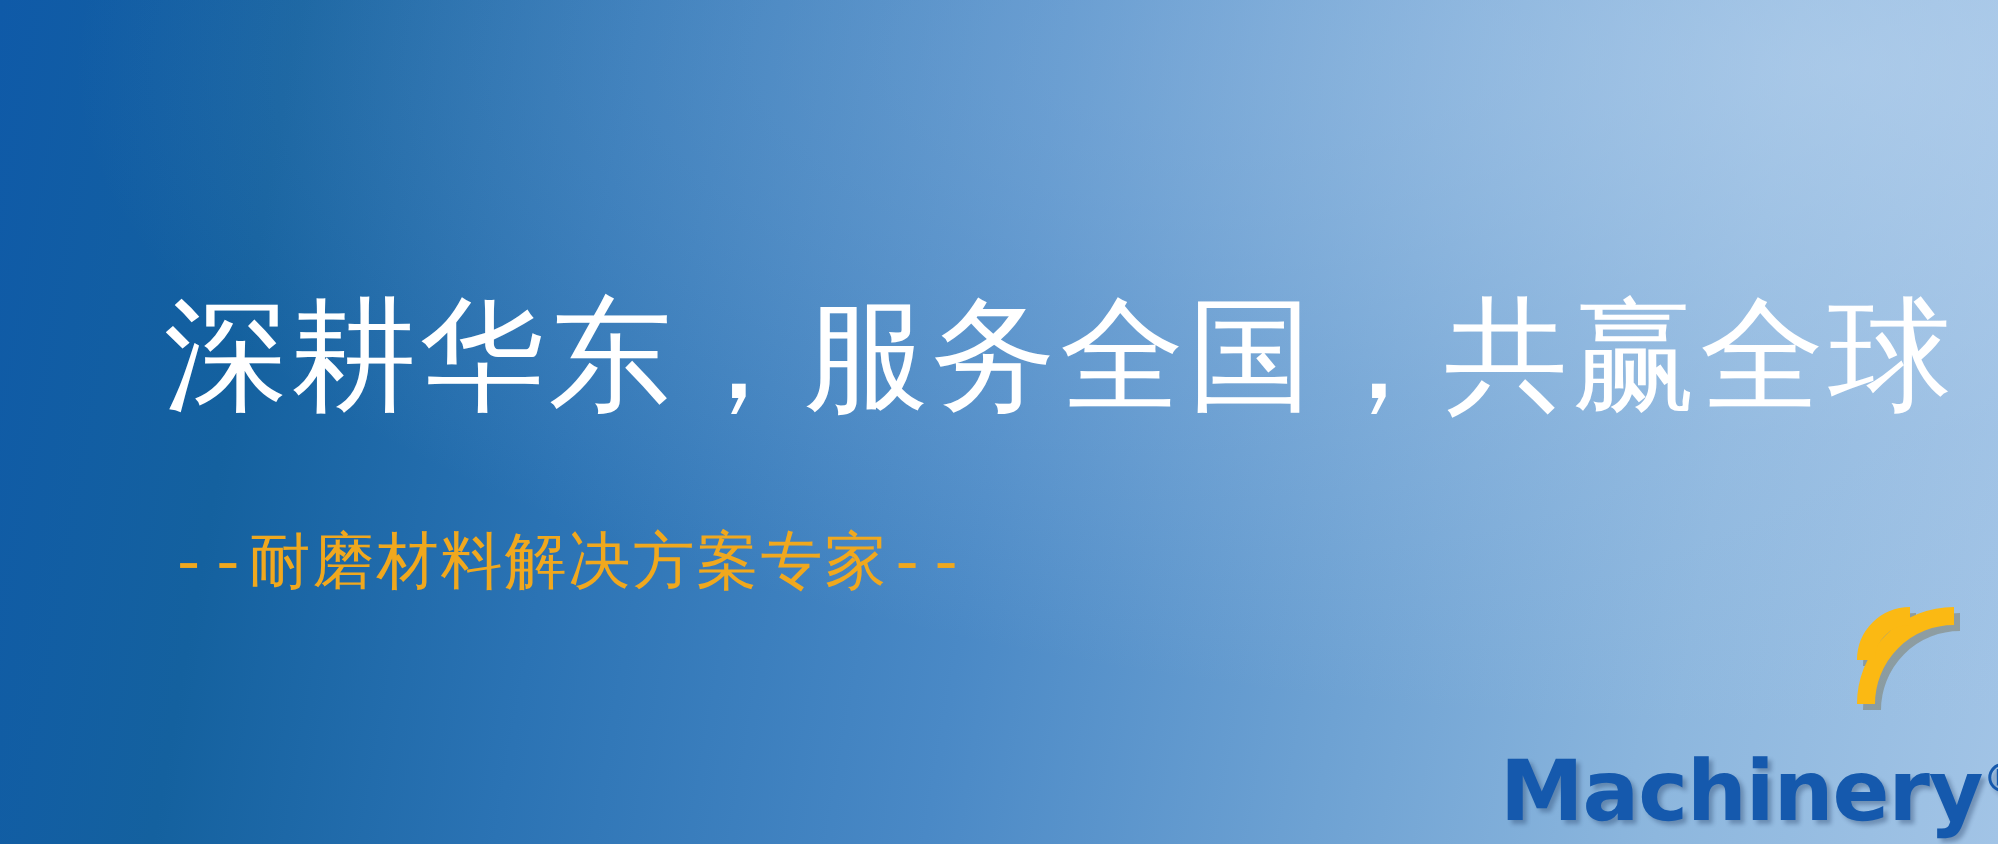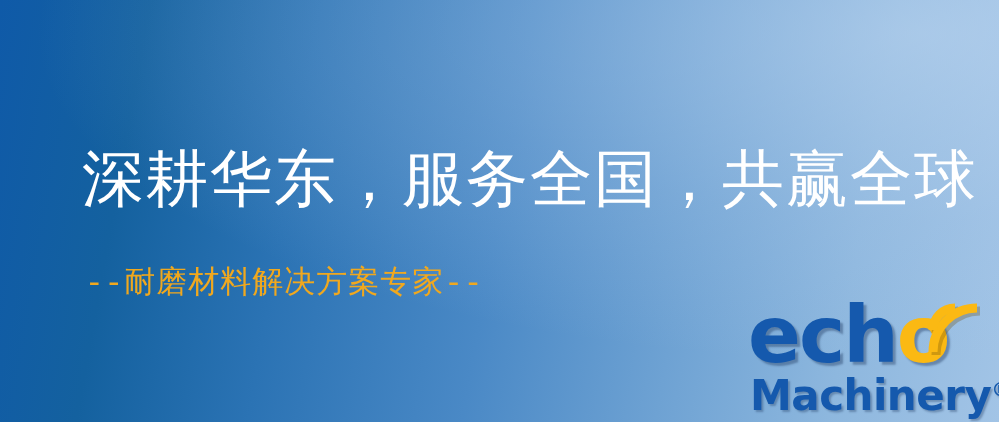--- a/index.html
+++ b/index.html
@@ -125,21 +125,20 @@
 <body>
 
 <div id="banner">
 
   <div class="headline">深耕华东，服务全国，共赢全球</div>
 
   <div class="subtitle">--耐磨材料解决方案专家--</div>
 
   <div id="logo">
 
-    <div class="logo-echo"><span>ech</span><span class="o-yellow">o</span></div>
 
     <svg class="logo-waves" viewBox="0 0 74 62">
       <g fill="none" stroke="#fbb913" stroke-width="9" stroke-linecap="butt" transform="translate(1,2)">
         <path d="M12,56 A44,44 0 0 1 56,12" opacity="0.30" stroke="#6b4d0a" transform="translate(3,3)"></path>
         <path d="M12,34 A22,22 0 0 1 34,12" opacity="0.30" stroke="#6b4d0a" transform="translate(3,3)"></path>
         <path d="M12,56 A44,44 0 0 1 56,12"></path>
         <path d="M12,34 A22,22 0 0 1 34,12"></path>
       </g>
     </svg>
 

